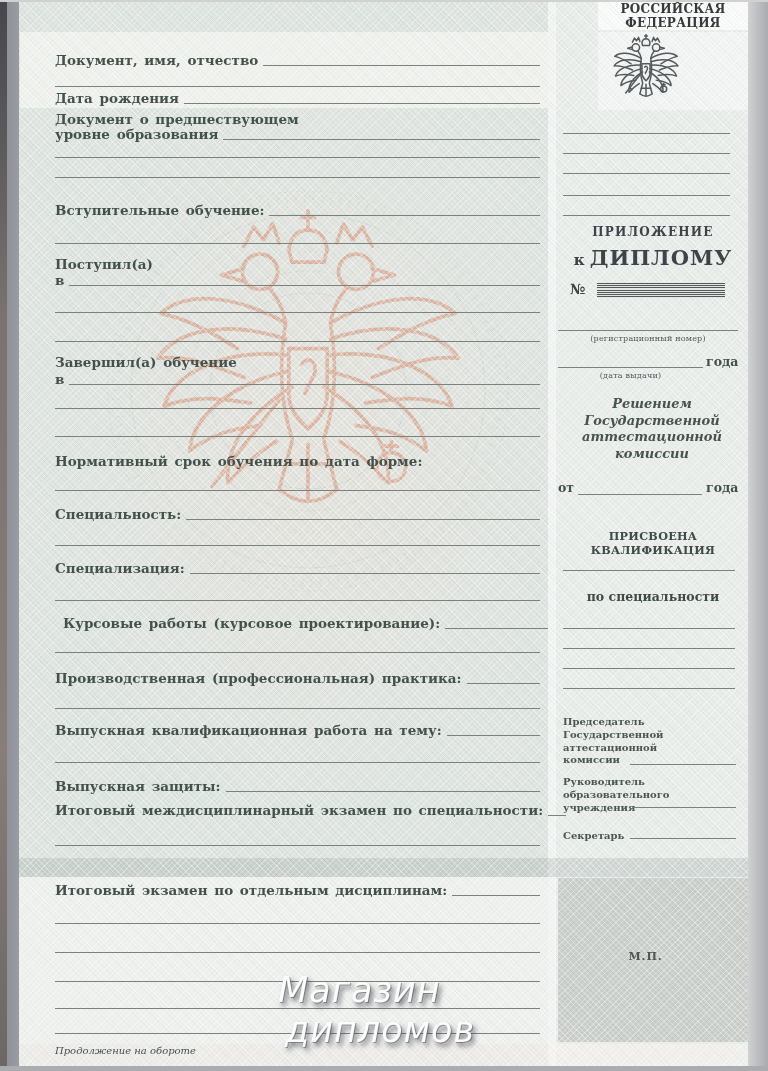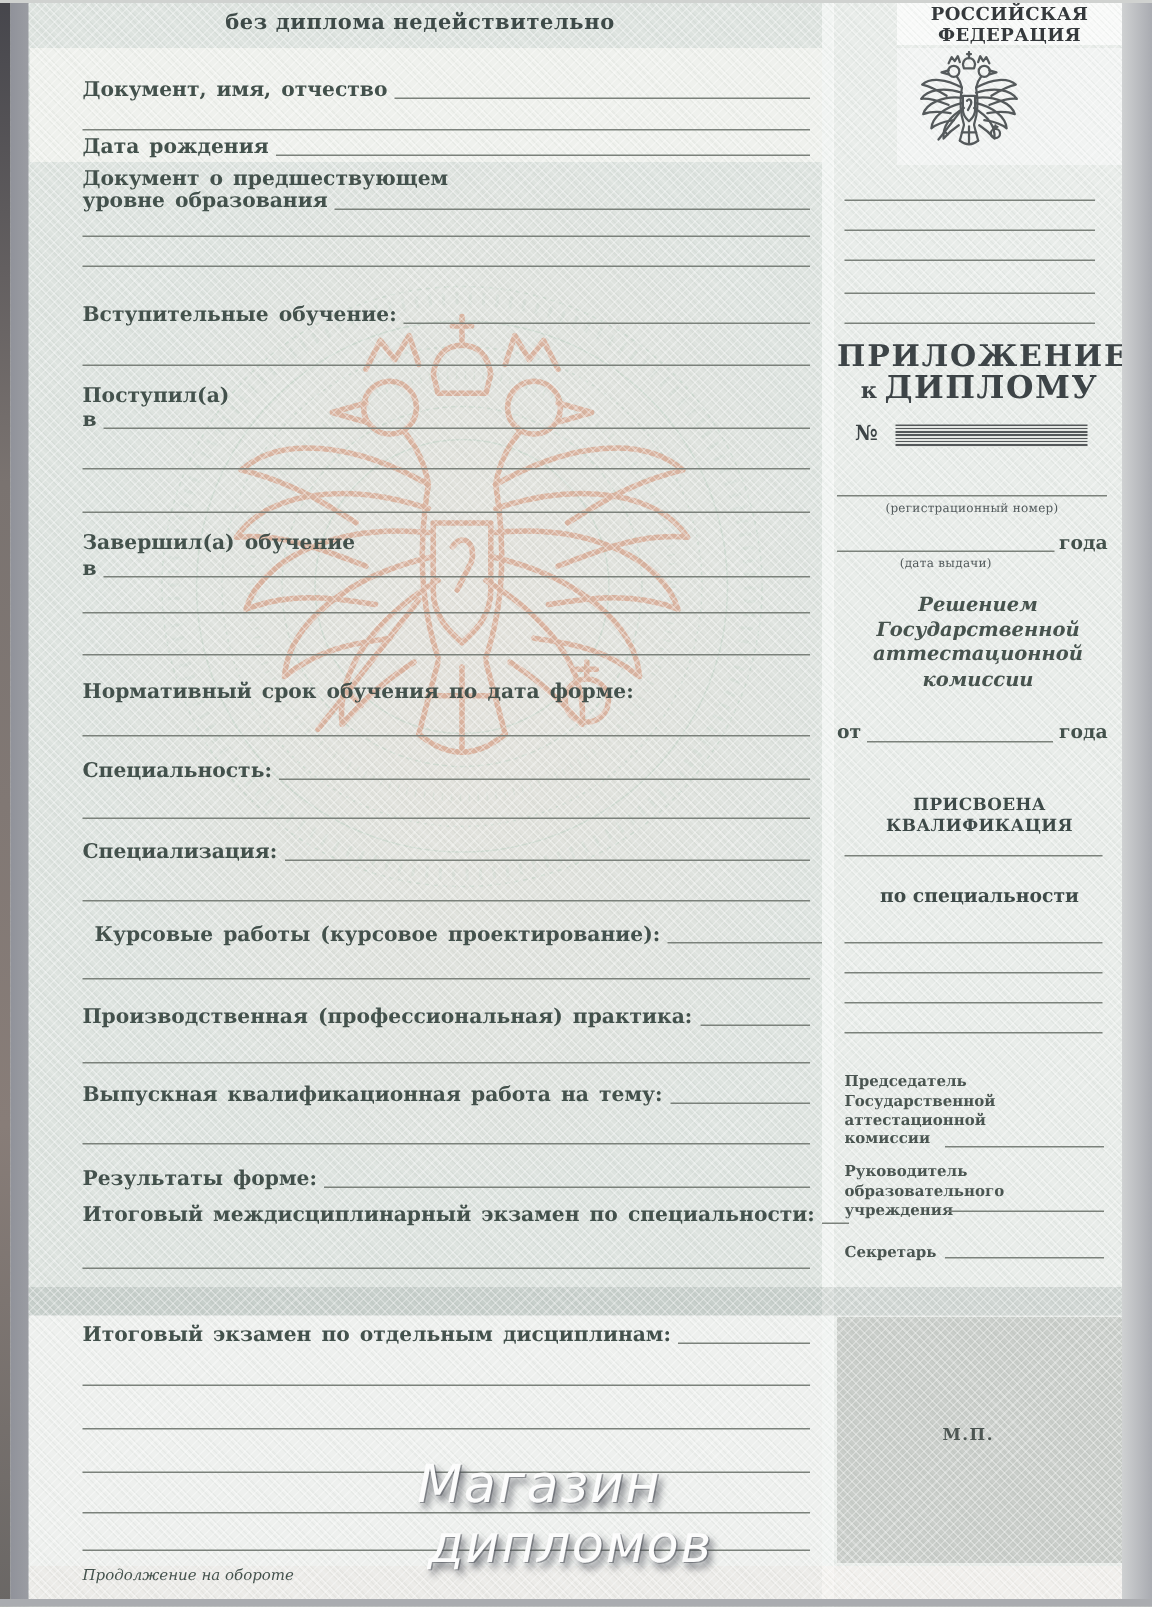--- a/index.html
+++ b/index.html
@@ -107,21 +107,20 @@
     </g>
     <use href="#eagle" x="53" y="22" width="320" height="360" opacity=".72"></use>
   </svg>
 
   <div class="edge" style="left:0;top:0;width:7px;height:1071px;background:linear-gradient(#46464c,#7a7370 30%,#887d78 70%,#6a6765);"></div>
   <div class="edge" style="left:7px;top:0;width:12px;height:1071px;background:linear-gradient(to right,#90929a,#9a9ca2);"></div>
   <div class="edge" style="left:748px;top:0;width:20px;height:1071px;background:linear-gradient(to right,#cfd1d2,#a9abb1);"></div>
   <div class="edge" style="left:0;top:1066px;width:768px;height:5px;background:#aaacb0;"></div>
   <div class="edge" style="left:0;top:0;width:768px;height:2px;background:#d0d2d0;"></div>
 
-  <div class="abs center z4" style="left:110px;top:7px;width:340px;font-weight:bold;font-size:14px;color:#3e4a48;letter-spacing:.4px;">без диплома недействительно</div>
 
   <div class="abs center z4" style="left:598px;top:3px;width:150px;font-weight:bold;font-size:12px;line-height:13.5px;color:#35393c;letter-spacing:.3px;">
     <div>РОССИЙСКАЯ</div>
     <div>ФЕДЕРАЦИЯ</div>
   </div>
 
   <svg class="abs emblem-small z4" style="left:612px;top:34px;" width="68" height="76" viewBox="0 0 100 112">
     <use href="#eagle"></use>
   </svg>
 
@@ -192,21 +191,21 @@
   </div>
   <div class="hline" style="left:55px;top:708px;width:485px"></div>
 
   <div class="frow" style="left:55px;top:722px;width:485px">
     <span class="lbl">Выпускная квалификационная работа на тему:</span>
       <span class="fill"></span>
   </div>
   <div class="hline" style="left:55px;top:762px;width:485px"></div>
 
   <div class="frow" style="left:55px;top:778px;width:485px">
-    <span class="lbl">Результаты форме:</span>
+    <span class="lbl">Выпускная защиты:</span>
       <span class="fill"></span>
   </div>
   <div class="frow" style="left:55px;top:802px;width:485px">
     <span class="lbl">Итоговый междисциплинарный экзамен по специальности:</span>
       <span class="fill"></span>
   </div>
   <div class="hline" style="left:55px;top:845px;width:485px"></div>
 
   <div class="frow" style="left:55px;top:882px;width:485px">
     <span class="lbl">Итоговый экзамен по отдельным дисциплинам:</span>
@@ -217,21 +216,21 @@
   <div class="hline" style="left:55px;top:981px;width:485px"></div>
   <div class="hline" style="left:55px;top:1008px;width:485px"></div>
   <div class="hline" style="left:55px;top:1033px;width:485px"></div>
 
   <div class="hline" style="left:563px;top:133px;width:167px"></div>
   <div class="hline" style="left:563px;top:153px;width:167px"></div>
   <div class="hline" style="left:563px;top:173px;width:167px"></div>
   <div class="hline" style="left:563px;top:195px;width:167px"></div>
   <div class="hline" style="left:563px;top:215px;width:167px"></div>
 
-  <div class="abs center serifb z4" style="left:558px;top:225px;width:190px;font-size:20px;letter-spacing:1.2px;text-align:right;">ПРИЛОЖЕНИЕ</div>
+  <div class="abs center serifb z4" style="left:558px;top:225px;width:190px;font-size:12px;letter-spacing:1.2px;">ПРИЛОЖЕНИЕ</div>
   <div class="abs center z4" style="left:558px;top:245px;width:190px;color:#3d4447;">
     <span style="font-weight:bold;font-size:15px;">к</span>
     <span style="font-weight:bold;font-size:21px;letter-spacing:1px;">ДИПЛОМУ</span>
   </div>
 
   <div class="abs z4" style="left:570px;top:281px;font-weight:bold;font-size:14px;color:#3d4447;">№</div>
   <div class="abs hatchbox" style="left:597px;top:283px;width:128px;height:15px;"></div>
 
   <div class="hline" style="left:558px;top:330px;width:180px"></div>
   <div class="abs center cap z4" style="left:558px;top:334px;width:180px;">(регистрационный номер)</div>

